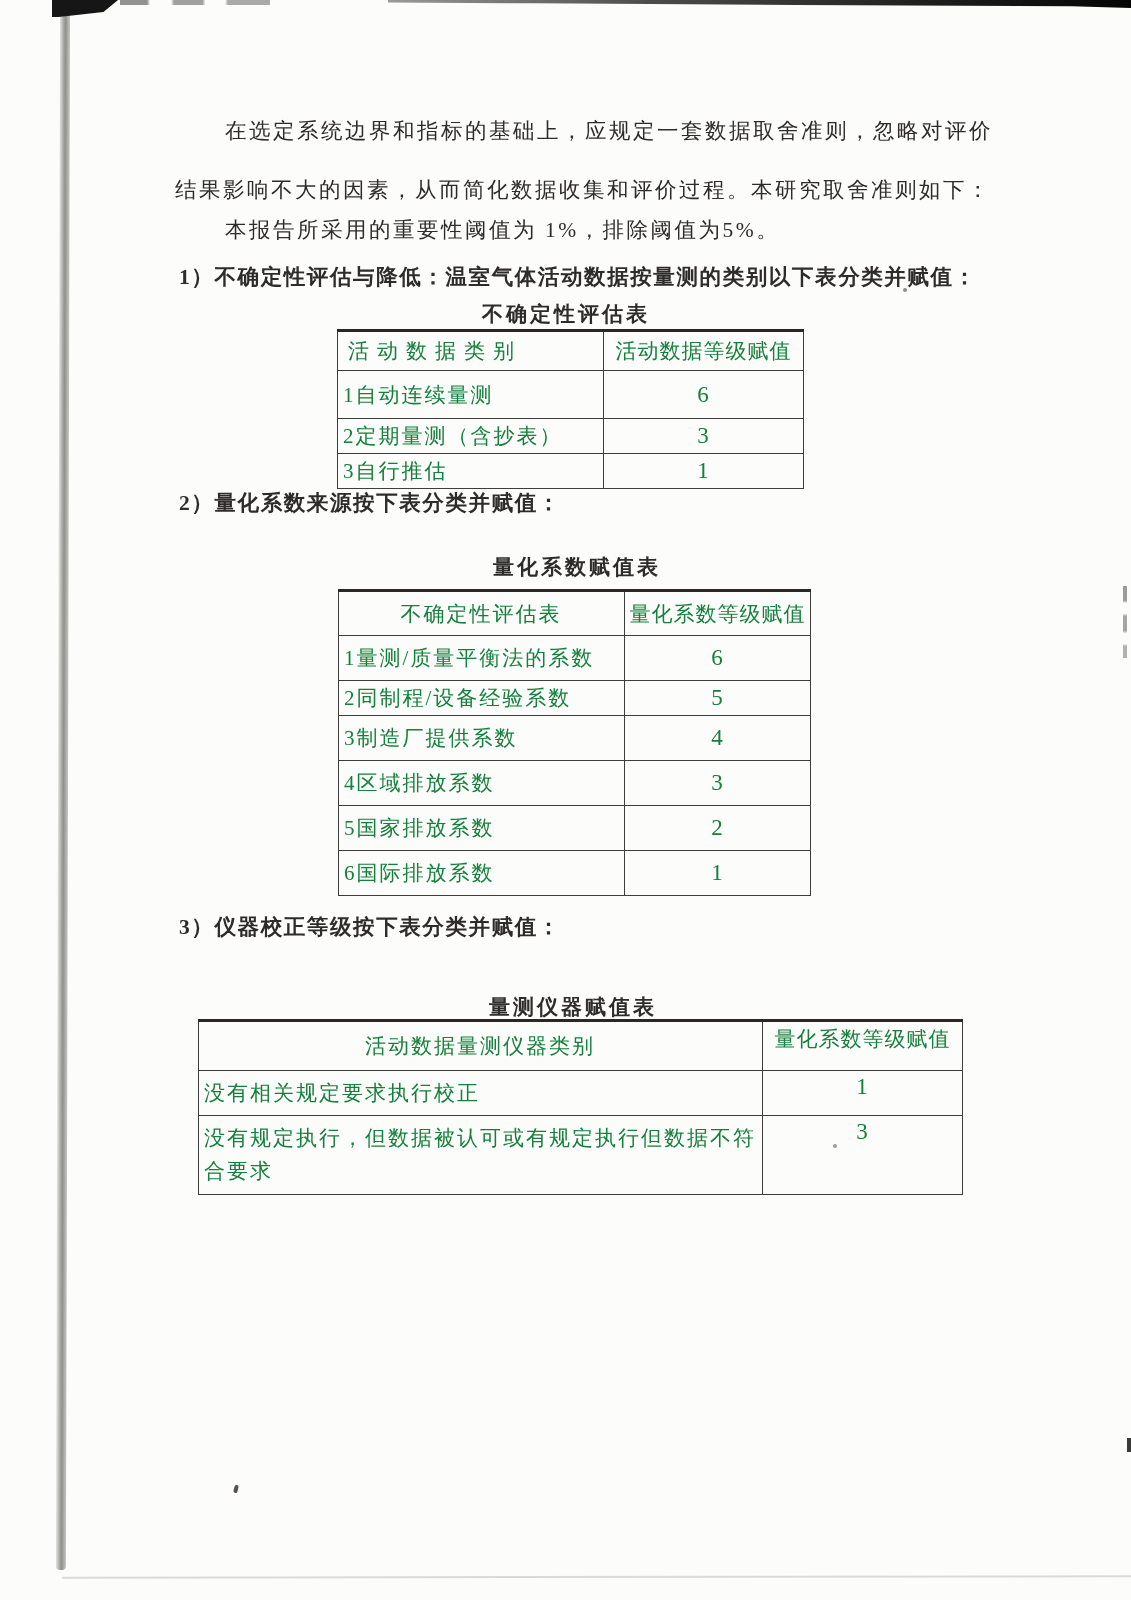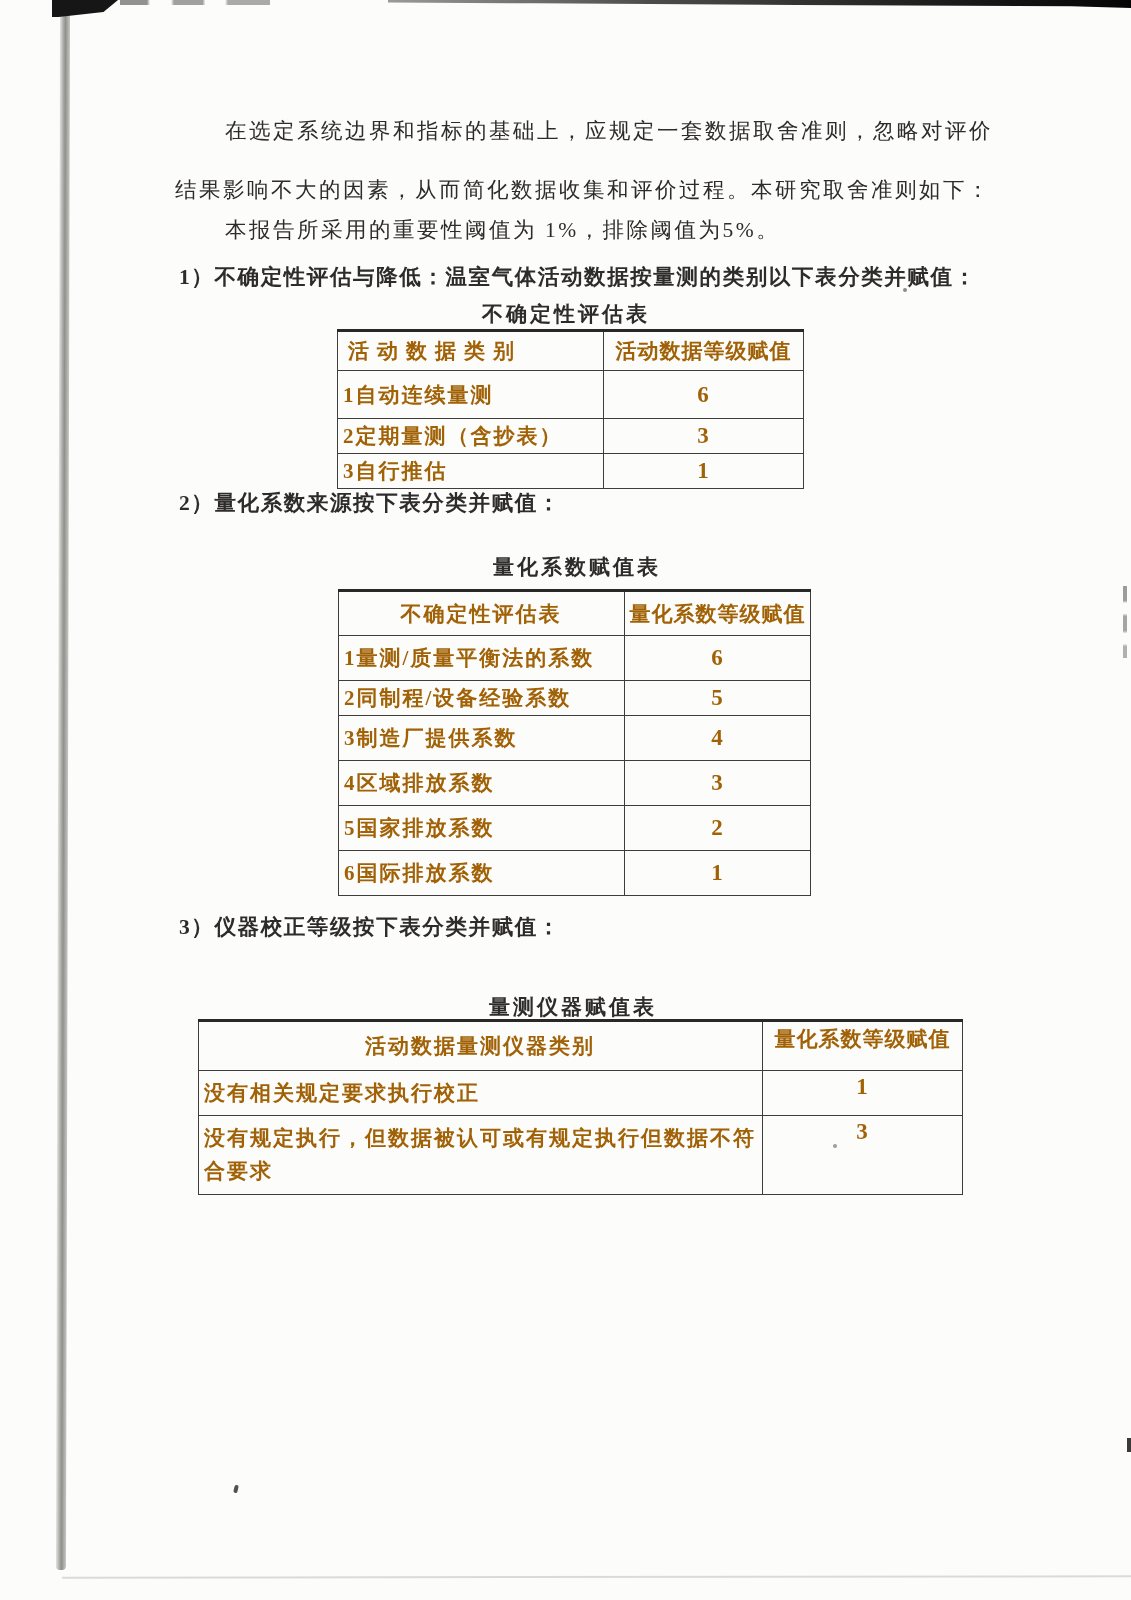--- a/index.html
+++ b/index.html
@@ -42,22 +42,22 @@
     background:linear-gradient(to bottom,#9c9c99 0%,#9c9c99 20%,transparent 24%,transparent 38%,#a5a5a2 42%,#a5a5a2 62%,transparent 66%,transparent 80%,#b0b0ad 84%,#b0b0ad 100%);
   }
   .scan-right-mark{left:1127px;top:1438px;width:4px;height:14px;background:#3c3a38;}
   
   .line{white-space:nowrap;font-size:21.5px;letter-spacing:2.5px;}
   .heading{white-space:nowrap;font-size:21.5px;font-weight:bold;letter-spacing:1.6px;}
   .tbl-title{font-size:21px;font-weight:600;letter-spacing:3px;white-space:nowrap;transform:translateX(-50%);}
   
   table.sheet{border-collapse:collapse;table-layout:fixed;position:absolute;background:transparent;}
   table.sheet td,table.sheet th{
-    border:1.6px solid #3f3d3b;font-weight:bold;
-    font-size:21px;color:#a16207;overflow:visible;
+    border:1.6px solid #3f3d3b;font-weight:normal;
+    font-size:21px;color:#15803d;overflow:visible;
   }
   table.sheet tr>*:first-child{text-align:left;padding:2px 6px 2px 5px;letter-spacing:2px;}
   table.sheet tr>*:last-child{text-align:center;padding:2px 2px;letter-spacing:1px;}
   table.sheet th{text-align:center !important;letter-spacing:3px;}
   table.sheet .num{font-size:23px;}
   .sheet-top{border-top:3px solid #2a2826 !important;}
   #table1 th:first-child{text-align:left !important;letter-spacing:8px;padding-left:10px;}
   #table3 .wrapcell{line-height:33px;}
   #table3 .hdr-wrap{width:176px;margin:0 auto;line-height:27px;margin-bottom:-12px;position:relative;z-index:2;}
   .v-top{vertical-align:top;padding-top:3px !important;}

